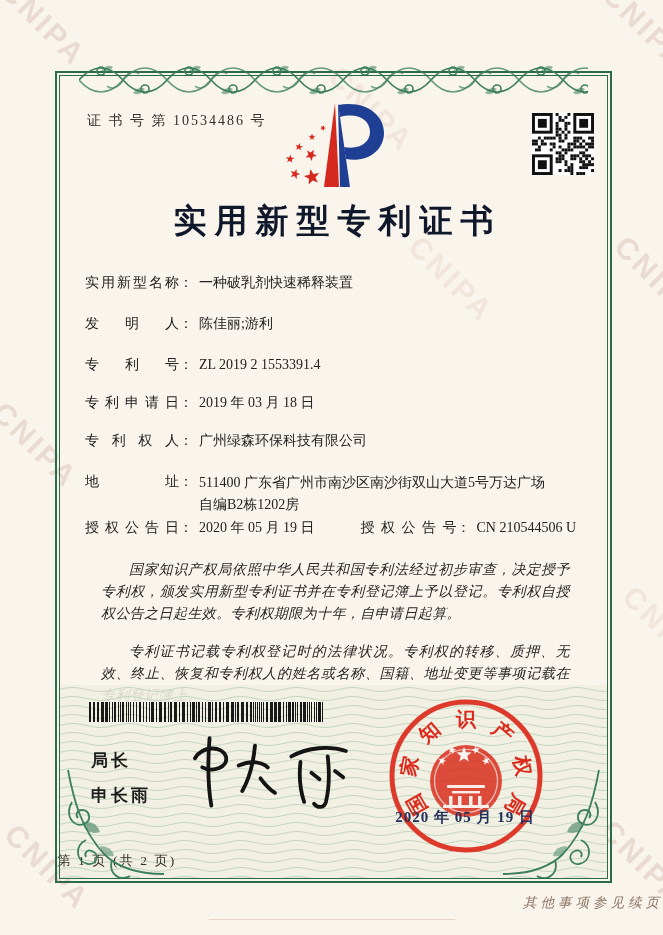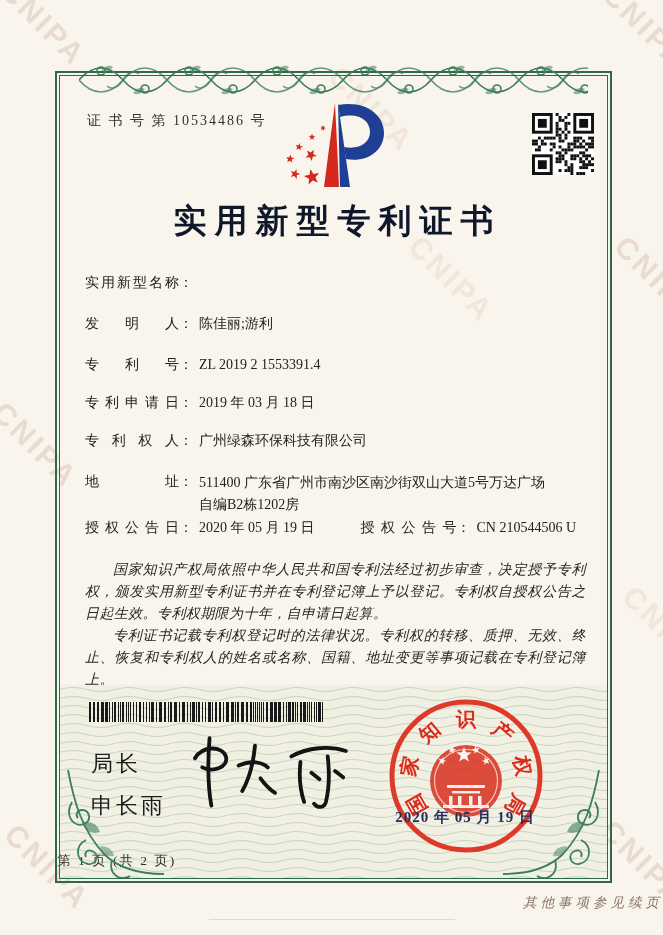--- a/index.html
+++ b/index.html
@@ -25,26 +25,26 @@
   .frow{display:flex;align-items:flex-start;margin-bottom:22px}
   .frow.tight{margin-bottom:19px}
   .frow.addr{margin-bottom:2px}
   .flabel{display:inline-block;width:94px;text-align:justify;text-align-last:justify;flex:0 0 auto}
   .flabel.second{margin-left:46px;width:96px}
   .fcolon{margin-right:6px;flex:0 0 auto}
   .fvalue{flex:1 1 auto}
   .fvalue.inline{flex:0 0 auto}
   .vline{display:block;line-height:22px}
   .paras{margin-top:10px}
-  .paras p{margin:0;text-indent:2em;font-style:italic;line-height:22px;
+  .paras p{margin:16px;text-indent:2em;font-style:italic;line-height:22px;
            letter-spacing:.4px;text-align:justify;color:#262524}
   .waveband{position:absolute;left:2px;top:612px}
   .barcode{position:absolute;left:32px;top:629px;line-height:0}
   .signer{position:absolute;left:34px;top:676px;font-family:"Liberation Sans",sans-serif;
-          font-size:22px;font-weight:400;letter-spacing:3px;color:#1c1c1c}
+          font-size:17px;font-weight:700;letter-spacing:3px;color:#1c1c1c}
   .signer div{margin-bottom:12px}
   .signature{position:absolute;left:118px;top:652px}
   .seal{position:absolute;left:328px;top:622px}
   .seal-char{font-family:"Liberation Serif",serif;font-weight:700;font-size:20px;
              text-anchor:middle;dominant-baseline:middle}
   .seal-date{font-family:"Liberation Serif",serif;font-weight:600;font-size:15px;
              fill:#22305c;letter-spacing:1px}
   .pageinfo{position:absolute;left:0;right:0;top:779px;text-align:left;
             font-size:13.5px;letter-spacing:2px;color:#33302c}
   .contnote{position:absolute;left:0;right:0;top:894px;text-align:right;z-index:2;
@@ -233,20 +233,21 @@
         <rect x="51" y="60" width="3" height="3"></rect>
       </g>
   </svg>
 
   <div class="title">实用新型专利证书</div>
 
   <div class="content">
     <div class="frow">
       <span class="flabel">实用新型名称</span>
         <span class="fcolon">：</span>
+      <span class="fvalue">一种破乳剂快速稀释装置</span>
     </div>
     <div class="frow">
       <span class="flabel">发明人</span>
         <span class="fcolon">：</span>
       <span class="fvalue">陈佳丽;游利</span>
     </div>
     <div class="frow tight">
       <span class="flabel">专利号</span>
         <span class="fcolon">：</span>
       <span class="fvalue">ZL 2019 2 1553391.4</span>

